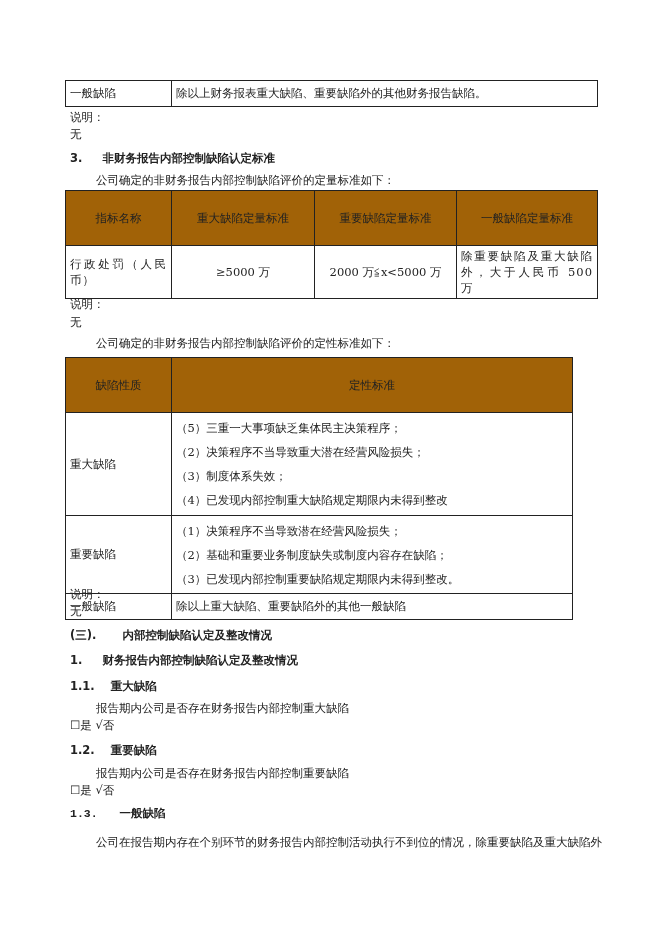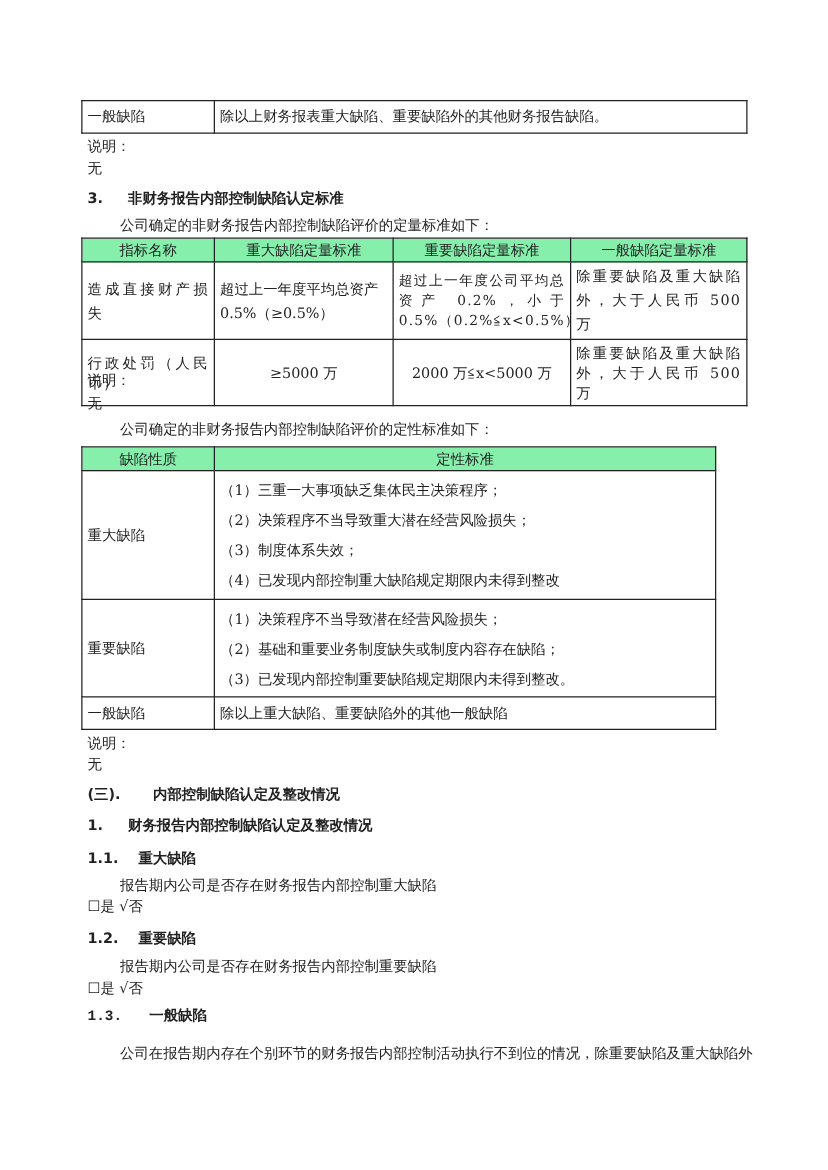--- a/index.html
+++ b/index.html
@@ -1,20 +1,20 @@
 <!DOCTYPE html>
 <html><head>
 <meta charset="utf-8">
 <style>
   html, body { margin:0; padding:0; background:#ffffff; }
   body { width:662px; height:936px; position:relative; overflow:hidden;
          font-family:"DejaVu Serif","Liberation Serif",serif; color:#222; font-size:11.5px; }
   table { border-collapse:collapse; position:absolute; table-layout:fixed; }
   td, th { border:1px solid #222; padding:2px 4px; vertical-align:middle; font-weight:normal; font-size:11.5px; line-height:19px; }
-  th { background:#86efac; text-align:center; line-height:16px; padding:1px 4px; }
+  th { background:#a16207; text-align:center; line-height:16px; padding:19px 4px; }
   .c { text-align:center; }
   .just { text-align:justify; text-align-last:left; letter-spacing:1px; }
   .h { font-family:"DejaVu Sans","Liberation Sans",sans-serif; font-weight:bold; font-size:11.5px; }
   .line { position:absolute; left:70px; line-height:16px; white-space:nowrap;text-align:right; }
   .indent { left:96px; }
   .qual p { margin:0; line-height:24px; }
 </style>
 </head>
 <body>
 
@@ -49,26 +49,20 @@
       <col style="width:142px">
       <col>
     </colgroup>
   <tbody>
       <tr>
     <th>指标名称</th>
     <th>重大缺陷定量标准</th>
     <th>重要缺陷定量标准</th>
     <th>一般缺陷定量标准</th>
   </tr>
-  <tr style="height:51px;">
-    <td class="just">造成直接财产损失</td>
-    <td style="line-height:19px;">超过上一年度平均总资产 0.5%（≥0.5%）</td>
-    <td class="just" style="line-height:16px;font-size:11px;">超过上一年度公司平均总资产 0.2%，小于 0.5%（0.2%≦x&lt;0.5%）</td>
-    <td class="just">除重要缺陷及重大缺陷外，大于人民币 500 万</td>
-  </tr>
   <tr style="height:34px;">
     <td class="just" style="line-height:16px;">行政处罚（人民币）</td>
     <td class="c">≥5000 万</td>
     <td class="c">2000 万≦x&lt;5000 万</td>
     <td class="just" style="line-height:16px;">除重要缺陷及重大缺陷外，大于人民币 500 万</td>
   </tr>
 </tbody>
   </table>
 
 <div class="line" style="top:296px;">说明：</div>
@@ -82,21 +76,21 @@
       <col>
     </colgroup>
   <tbody>
       <tr>
     <th>缺陷性质</th>
     <th>定性标准</th>
   </tr>
   <tr style="height:103px;">
     <td>重大缺陷</td>
     <td>
-      <p>（1）三重一大事项缺乏集体民主决策程序；</p>
+      <p>（5）三重一大事项缺乏集体民主决策程序；</p>
       <p>（2）决策程序不当导致重大潜在经营风险损失；</p>
       <p>（3）制度体系失效；</p>
       <p>（4）已发现内部控制重大缺陷规定期限内未得到整改</p>
     </td>
   </tr>
   <tr style="height:78px;">
     <td>重要缺陷</td>
     <td>
       <p>（1）决策程序不当导致潜在经营风险损失；</p>
       <p>（2）基础和重要业务制度缺失或制度内容存在缺陷；</p>

